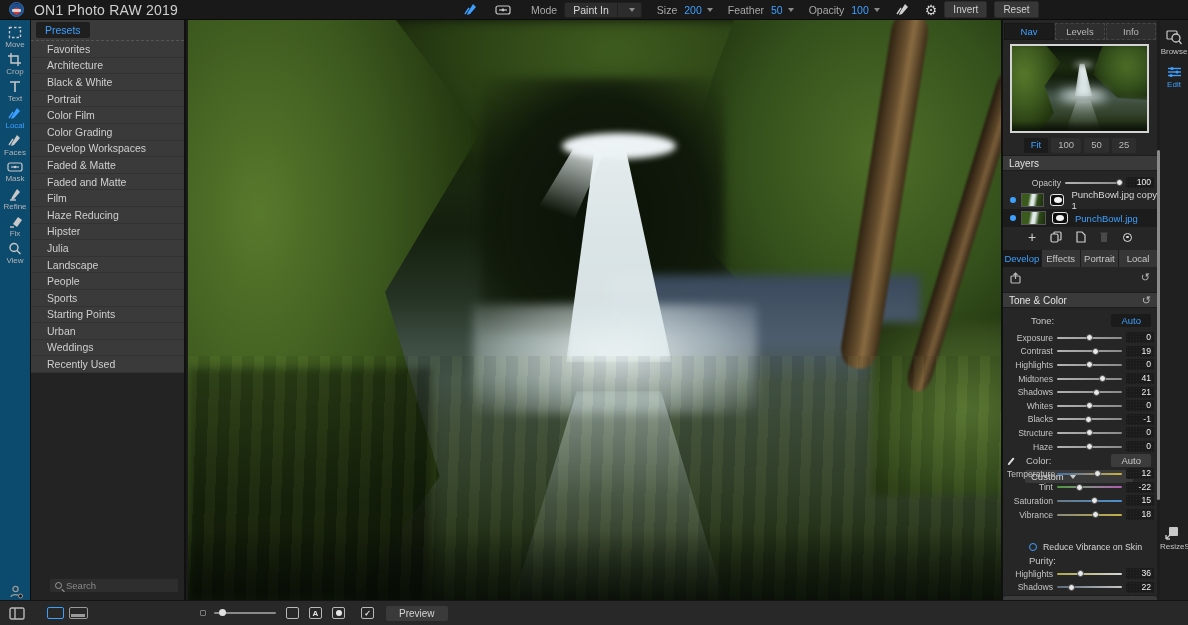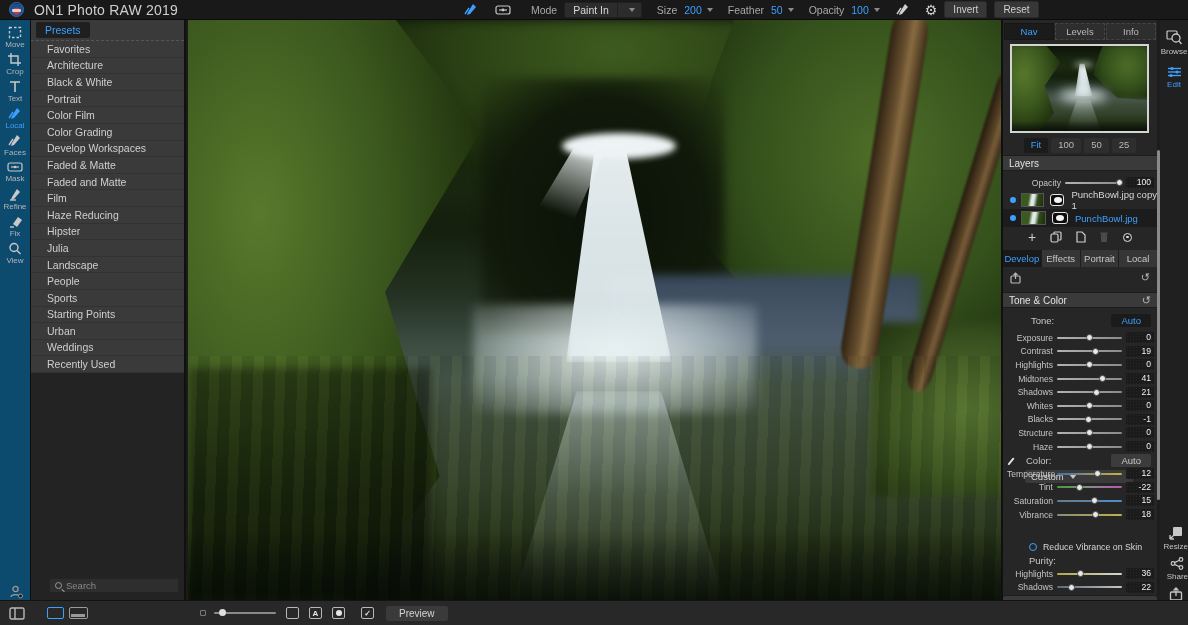--- a/index.html
+++ b/index.html
@@ -139,21 +139,21 @@
   #vib-check span.txt { color:#d6d6d6; font-size:8.8px; }
   #purity-label { left:0; top:534px; width:154px; height:12px; display:flex; align-items:center; padding-left:26px; }
   #purity-sliders { left:0; top:547px; width:154px; }
   #next-panel-sliver { left:0; top:575px; width:154px; height:5px; background:#3a3a3a; border-top:1px solid #1d1d1d; border-radius:3px 3px 0 0; }
 
   
   #rrail { left:1160px; top:20px; width:28px; height:580px; background:#202020; display:flex; flex-direction:column; align-items:center; }
   .rail-item { display:flex; flex-direction:column; align-items:center; margin-top:10px; }
   .rail-item .lbl { font-size:8px; color:#c4c4c4; margin-top:2px; }
   .rail-item.active .lbl { color:#3da0ff; }
-  #rail-bottom { position:absolute; left:1160px; top:520px; width:28px; display:flex; flex-direction:column; align-items:flex-end; }
+  #rail-bottom { position:absolute; left:1160px; top:520px; width:28px; display:flex; flex-direction:row; align-items:flex-end; }
   #rail-bottom .rail-item { margin-top:6px; }
 
   
   #bottombar { left:0; top:600px; width:1188px; height:25px; background:#282828; border-top:1px solid #131313; display:flex; align-items:center; }
   .bb-icon { display:flex; align-items:center; justify-content:center; }
   #panel-toggle { margin-left:9px; }
   #view-single { margin-left:22px; width:17px; height:12px; border:1.6px solid #3da0ff; border-radius:2px; }
   #view-film { margin-left:5px; width:19px; height:12px; border:1.4px solid #9a9a9a; border-radius:2px; position:relative; }
   #view-film::after { content:""; position:absolute; left:1px; bottom:1px; width:14px; height:3px; background:#9a9a9a; }
   #zoom-min { margin-left:112px; width:6px; height:6px; border:1px solid #7a7a7a; border-radius:1px; }

